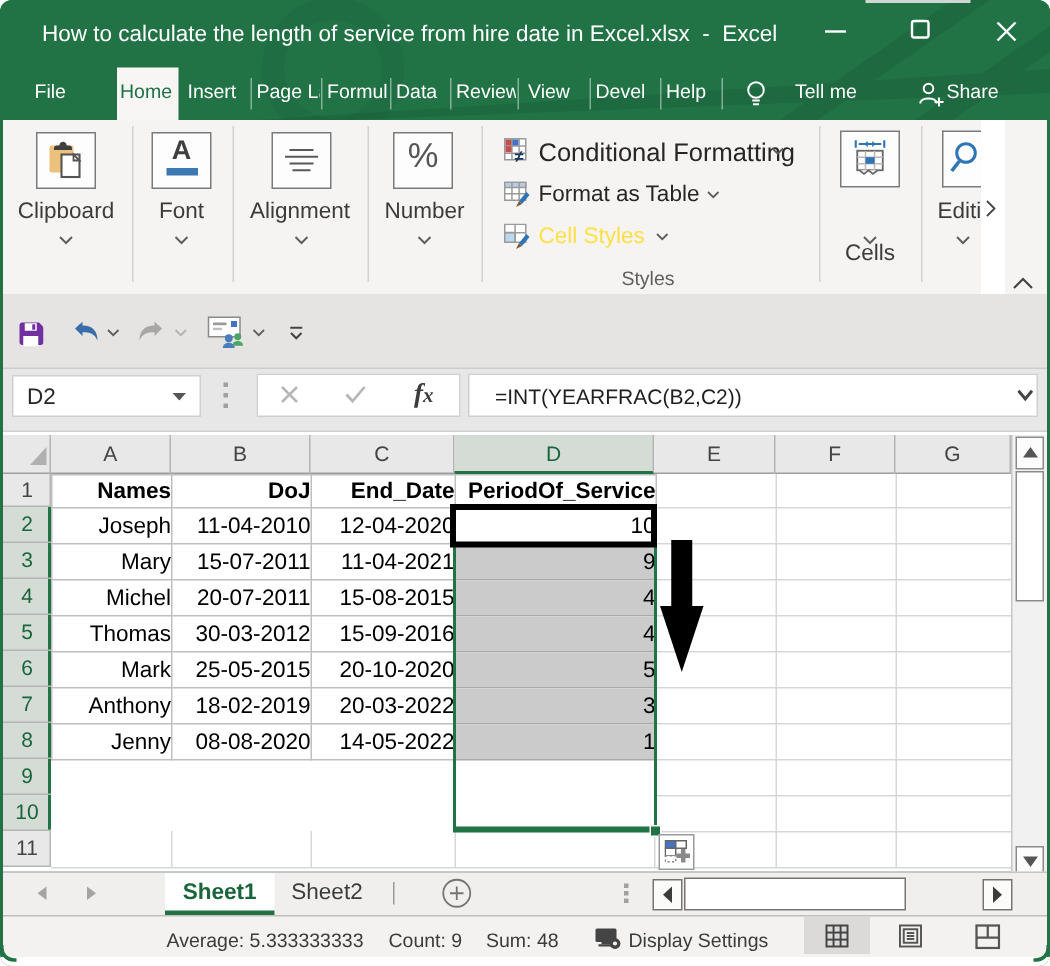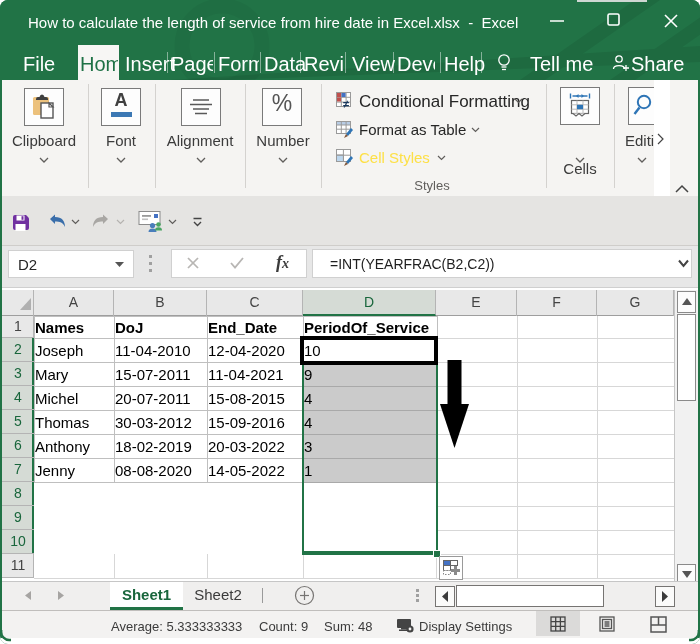--- a/index.html
+++ b/index.html
@@ -1,20 +1,20 @@
 <!DOCTYPE html>
 <html><head><meta charset="utf-8">
 <style>
 *{margin:0;padding:0;box-sizing:border-box;}
 html,body{width:700px;height:644px;background:#ffffff;font-family:"Liberation Sans",sans-serif;}
 .a{position:absolute;}
 #win{position:absolute;left:0;top:0;width:700px;height:644px;background:#217346;border-radius:8px;overflow:hidden;}
 .sep{position:absolute;width:1px;background:#d4d2cf;}
 .gline{position:absolute;background:#d7d7d7;}
-td.c{border:1px solid #bfbfbf;text-align:left;padding:0;overflow:hidden;white-space:nowrap;}
+td.c{border:1px solid #bfbfbf;text-align:right;padding:0;overflow:hidden;white-space:nowrap;}
 td.sel{background:#cbcbcb;border-color:#a9a9a9;}
 </style></head>
 <body>
 <div id="win">
 
 <svg class="a" style="left:0;top:0" width="700" height="80" viewBox="0 0 700 80">
   <rect x="0" y="0" width="700" height="80" fill="#217346"></rect>
   <g fill="#000000" opacity="0.08">
     <polygon points="520,80 635,0 660,0 545,80"></polygon>
     <polygon points="610,80 725,0 750,0 635,80"></polygon>
@@ -28,21 +28,21 @@
 <svg class="a" style="left:540px;top:8px" width="150" height="28" viewBox="0 0 150 28">
   <g stroke="#ffffff" stroke-width="1.6" fill="none">
     <line x1="10" y1="13" x2="24" y2="13"></line>
     <rect x="68" y="6" width="11" height="11" rx="1.5"></rect>
     <line x1="125" y1="7" x2="137" y2="19"></line>
         <line x1="137" y1="7" x2="125" y2="19"></line>
   </g>
 </svg>
 
 <div class="a" style="left:78px;top:45px;width:41px;height:35px;background:#f7f6f4;"></div>
-<div class="a" style="left:0;top:45px;width:676px;height:35px;font-size:20px;color:#ffffff;">
+<div class="a" style="left:0;top:45px;width:676px;height:35px;font-size:13px;color:#ffffff;">
   <span class="a" style="left:23px;top:8px;">File</span>
   <span class="a" style="left:80px;top:8px;color:#1e7145;width:38px;overflow:hidden;white-space:nowrap;">Home</span>
   <span class="a" style="left:125px;top:8px;">Insert</span>
   <span class="a" style="left:171px;top:8px;width:42px;overflow:hidden;white-space:nowrap;">Page La</span>
   <span class="a" style="left:218px;top:8px;width:41px;overflow:hidden;white-space:nowrap;">Formul</span>
   <span class="a" style="left:264px;top:8px;">Data</span>
   <span class="a" style="left:304px;top:8px;width:40px;overflow:hidden;white-space:nowrap;">Review</span>
   <span class="a" style="left:352px;top:8px;">View</span>
   <span class="a" style="left:397px;top:8px;width:38px;overflow:hidden;white-space:nowrap;">Devel</span>
   <span class="a" style="left:444px;top:8px;">Help</span>
@@ -350,20 +350,26 @@
             <td class="c">15-08-2015</td>
             <td class="c sel">4</td>
           </tr>
 <tr style="height:24px;">
             <td class="c">Thomas</td>
             <td class="c">30-03-2012</td>
             <td class="c">15-09-2016</td>
             <td class="c sel">4</td>
           </tr>
 <tr style="height:24px;">
+            <td class="c">Mark</td>
+            <td class="c">25-05-2015</td>
+            <td class="c">20-10-2020</td>
+            <td class="c sel">5</td>
+          </tr>
+<tr style="height:24px;">
             <td class="c">Anthony</td>
             <td class="c">18-02-2019</td>
             <td class="c">20-03-2022</td>
             <td class="c sel">3</td>
           </tr>
 <tr style="height:24px;">
             <td class="c">Jenny</td>
             <td class="c">08-08-2020</td>
             <td class="c">14-05-2022</td>
             <td class="c sel">1</td>

